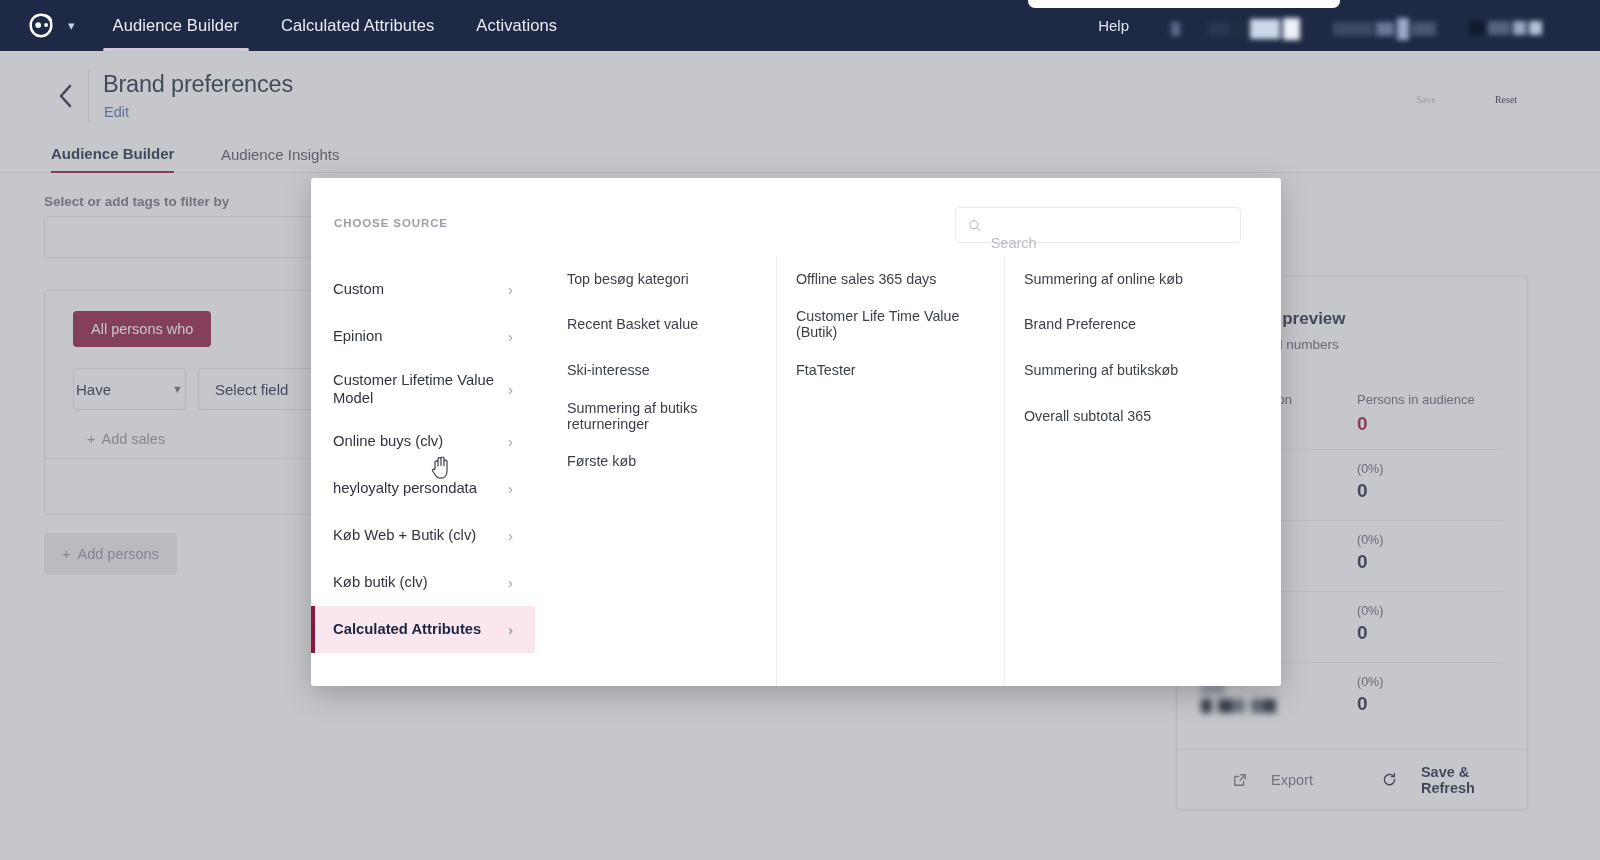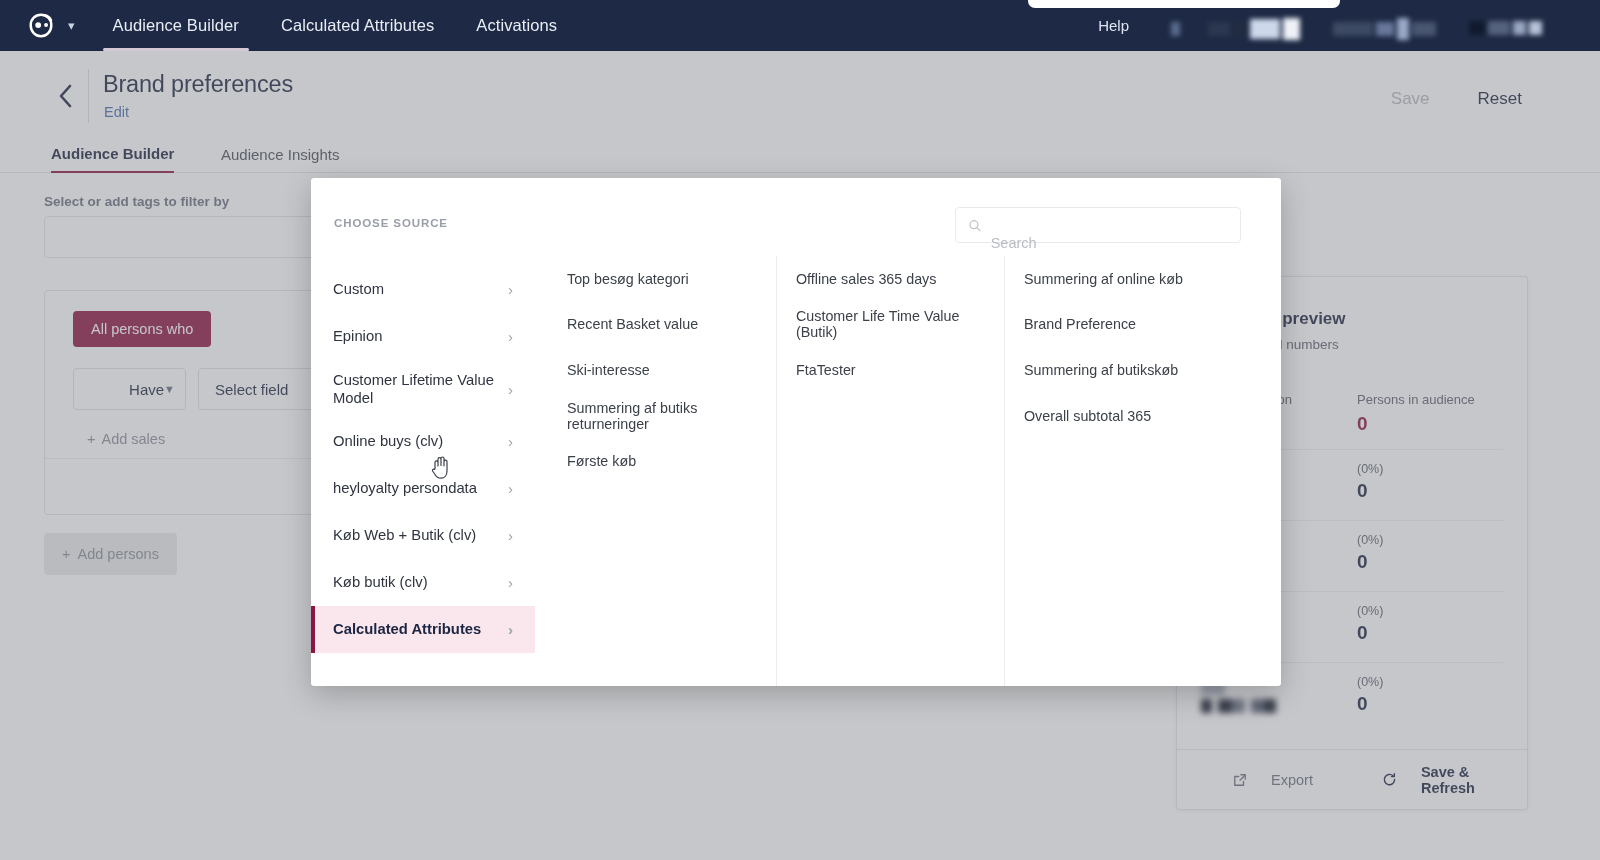--- a/index.html
+++ b/index.html
@@ -53,22 +53,22 @@
   .page-title {
     position: absolute; left: 103px; top: 20px; font-size: 23.5px; font-weight: normal;
     color: #1c2541; letter-spacing: -.2px;
   }
   .page-sub {
     position: absolute; left: 104px; top: 53px; font-size: 14.5px; color: #4b6bb0; cursor: pointer;
   }
   .hdr-actions { position: absolute; right: 60px; top: 30px; display: flex; gap: 12px; }
   .btn-ghost {
     min-width: 68px; height: 36px; border-radius: 4px; border: none; background: #ffffff;
-    font-size: 17px; color: #1c2541; display:flex; align-items:center; justify-content:center;
-    padding: 0 18px; cursor: pointer;
+    font-size: 10px; color: #1c2541; display:flex; align-items:center; justify-content:center;
+    padding: 0 18px; cursor: pointer; font-family: Liberation Serif, serif;
   }
   .btn-ghost.disabled { color: #b4b7bd; cursor: default; }
 
   
   .tabs {
     position: absolute; top: 135px; left: 0; width: 1600px; height: 38px;
     border-bottom: 1px solid #e3e5e9; background: #fff;
   }
   .tab {
     position: absolute; top: 0; height: 38px; font-size: 15px; color: #4a4f5c;
@@ -90,21 +90,21 @@
     border: 1px solid #e2e4e8; border-radius: 4px; background: #fff;
   }
   .chip-all {
     position: absolute; left: 28px; top: 20px; height: 36px; padding: 0 18px;
     background: #8c1543; color: #fff; border-radius: 4px; font-size: 14.5px;
     display: flex; align-items: center; cursor: pointer;
   }
   .sel-have {
     position: absolute; left: 28px; top: 77px; width: 113px; height: 42px;
     border: 1px solid #dfe1e6; border-radius: 4px; background: #fff;
-    display: flex; align-items: center; justify-content: flex-end; padding: 0 10px;
+    display: flex; align-items: center; justify-content: space-between; padding: 0 2px;
     font-size: 15px; color: #1c2541; cursor: pointer;
   }
   .sel-field {
     position: absolute; left: 153px; top: 77px; width: 238px; height: 42px;
     border: 1px solid #dfe1e6; border-radius: 4px; background: #fff;
     display: flex; align-items: center; padding: 0 16px;
     font-size: 15px; color: #1c2541; cursor: pointer;
   }
   .add-filter {
     position: absolute; left: 42px; top: 140px; font-size: 14.5px; color: #8b909c;

